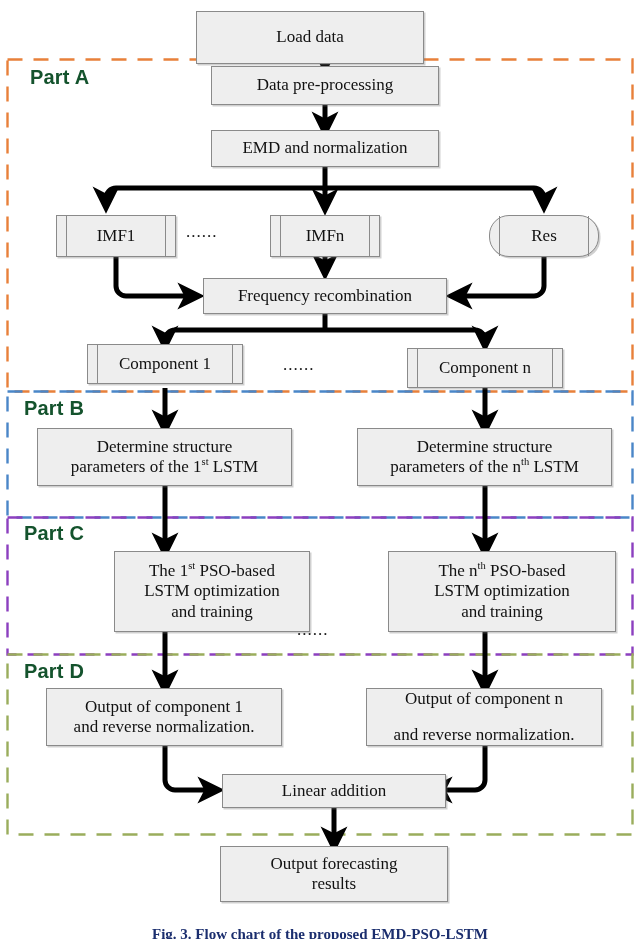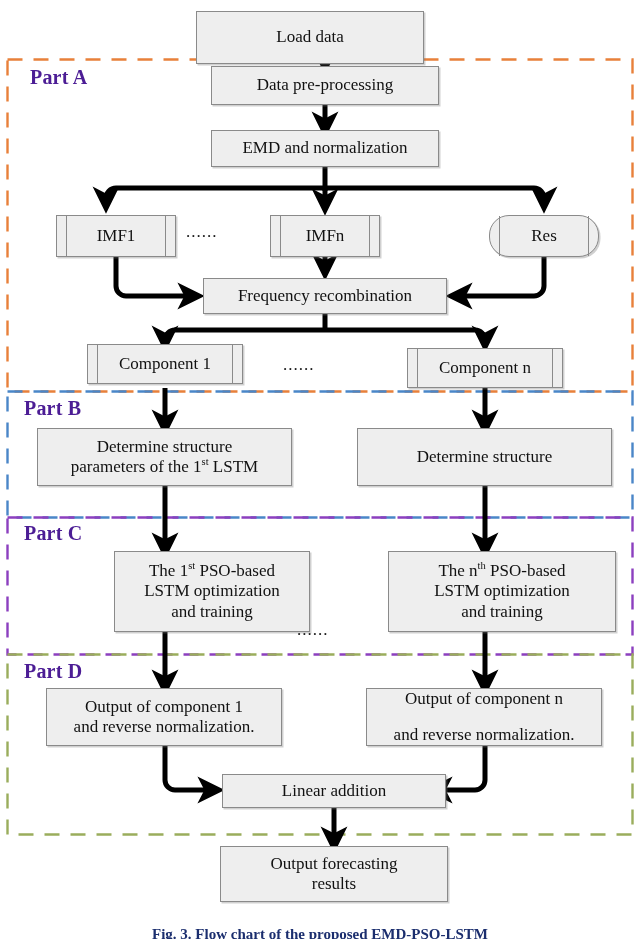--- a/index.html
+++ b/index.html
@@ -1,21 +1,21 @@
 <!DOCTYPE html>
 <html><head>
 <meta charset="utf-8">
 <style>
   html,body{margin:0;padding:0;background:#ffffff;}
   body{width:640px;height:939px;position:relative;overflow:hidden;
        font-family:"Liberation Serif","DejaVu Serif",serif;color:#111;}
   #stage{position:absolute;left:0;top:0;width:640px;height:939px;}
   svg{position:absolute;left:0;top:0;}
-  .part-label{position:absolute;font-family:Liberation Serif, serif;
-    font-weight:bold;font-size:20px;letter-spacing:.2px;color:#4c1d95;white-space:nowrap;}
+  .part-label{position:absolute;font-family:Liberation Sans, sans-serif;
+    font-weight:bold;font-size:20px;letter-spacing:.2px;color:#14532d;white-space:nowrap;}
   .nodebox{position:absolute;box-sizing:border-box;background:#eeeeee;
     border:1px solid #8a8a8a;box-shadow:1.5px 1.5px 0 rgba(120,120,120,.35);
     display:flex;align-items:center;justify-content:center;text-align:center;
     font-size:17px;line-height:1.18;padding:0 4px;}
   .nodebox span.txt{display:block;}
   .nodebox sup{font-size:.62em;vertical-align:super;line-height:0;}
   .pp{position:absolute;box-sizing:border-box;background:#eeeeee;
     border:1px solid #8a8a8a;box-shadow:1.5px 1.5px 0 rgba(120,120,120,.35);
     display:flex;align-items:center;justify-content:center;text-align:center;
     font-size:17px;}
@@ -143,20 +143,21 @@
     <span class="txt">Component n</span>
   </div>
 
   <div class="nodebox" style="left:37px;top:428px;width:255px;height:58px;flex-direction:column;">
     <span class="txt">Determine structure</span>
     <span class="txt"><span>parameters of the 1</span><sup>st</sup><span> LSTM</span></span>
   </div>
 
   <div class="nodebox" style="left:357px;top:428px;width:255px;height:58px;flex-direction:column;">
     <span class="txt">Determine structure</span>
+    <span class="txt"><span>parameters of the n</span><sup>th</sup><span> LSTM</span></span>
   </div>
 
   <div class="nodebox" style="left:66px;top:551px;width:196px;height:81px;flex-direction:column;margin-left:48px;">
     <span class="txt"><span>The 1</span><sup>st</sup><span> PSO-based</span></span>
     <span class="txt">LSTM optimization</span>
     <span class="txt">and training</span>
   </div>
 
   <div class="dots" style="left:297px;top:620px;">......</div>
 

